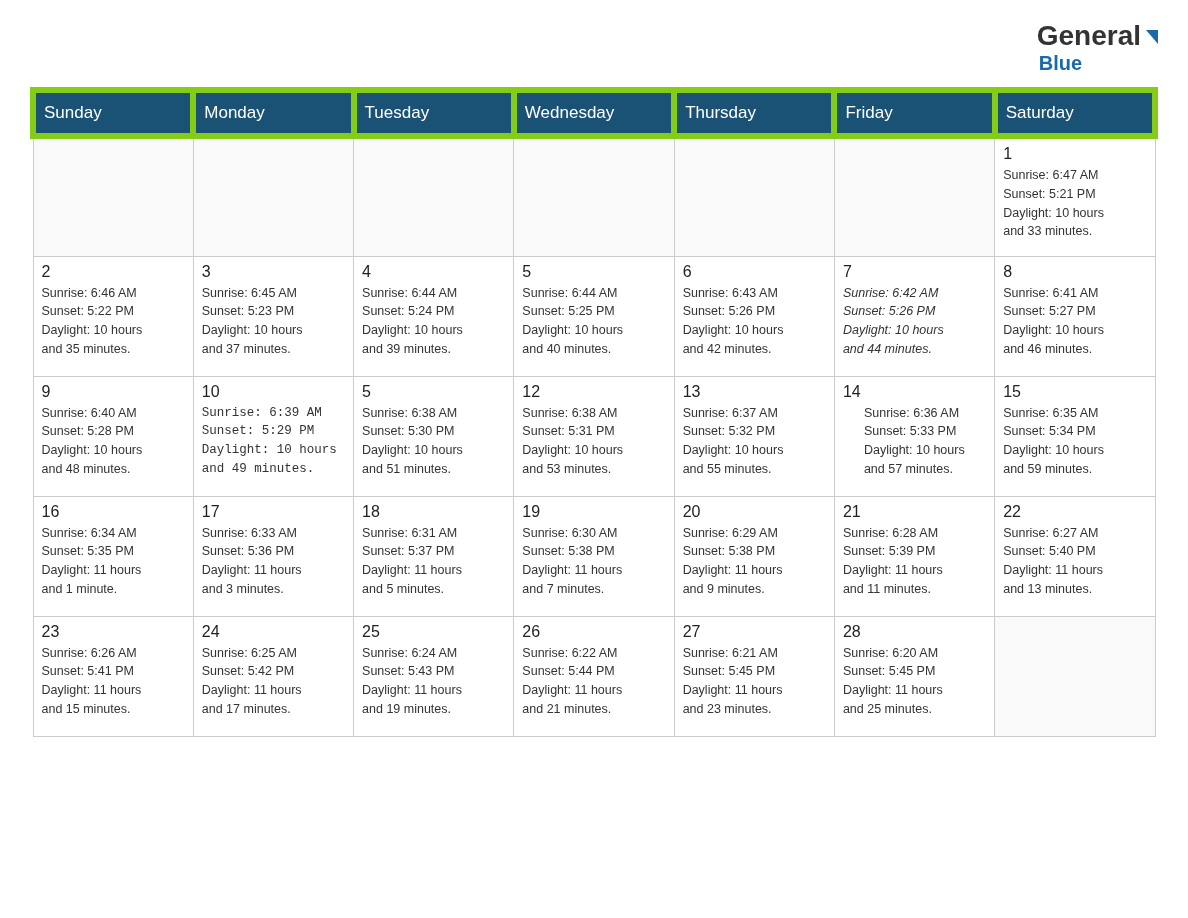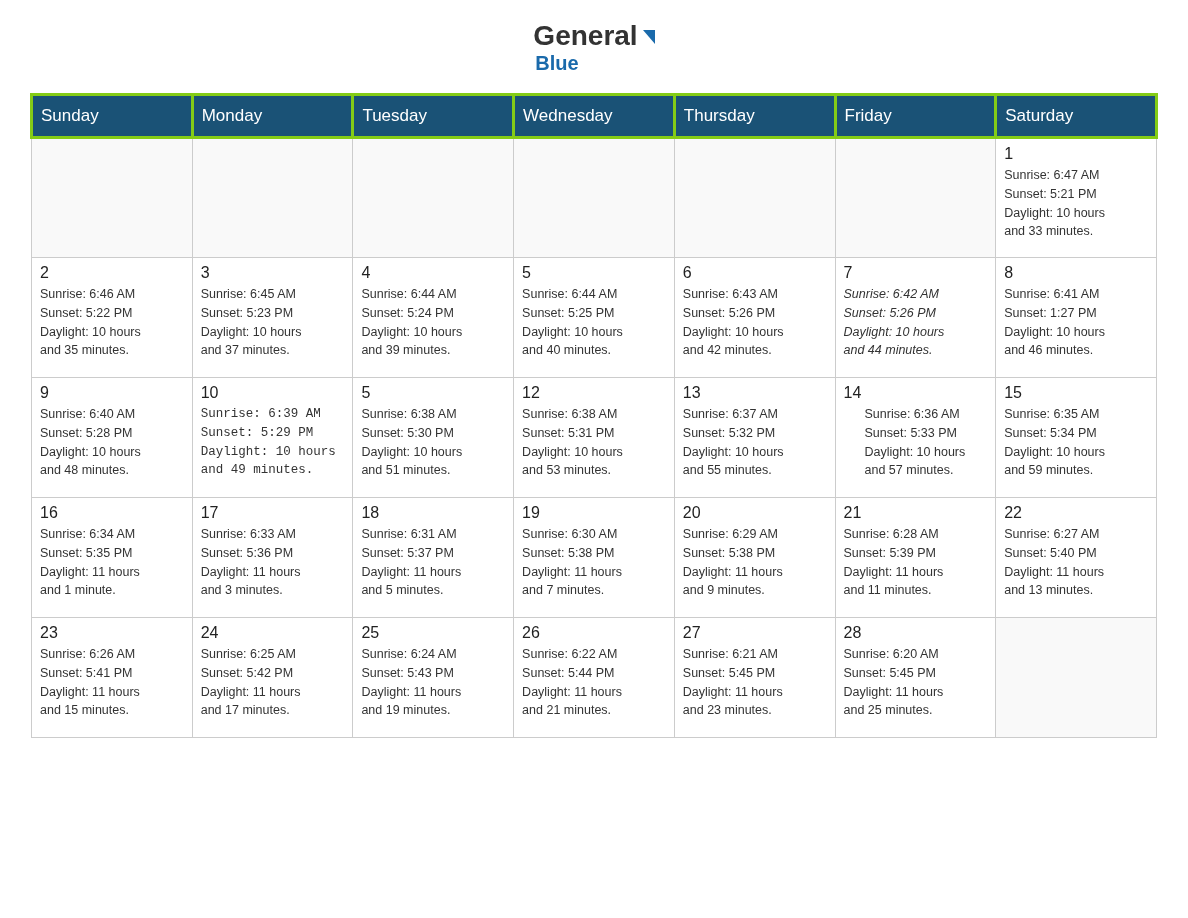--- a/index.html
+++ b/index.html
@@ -5,23 +5,23 @@
     * { box-sizing: border-box; margin: 0; padding: 0; }
     body {
       font-family: Arial, sans-serif;
       background: #fff;
       padding: 20px 30px;
       width: 1188px;
       min-height: 918px;
     }
     .header {
       display: flex;
-      justify-content: center;
+      justify-content: flex-end;
       align-items: flex-start;
-      margin-bottom: 18px;
+      margin-bottom: 12px;
     }
     .logo {
       display: flex;
       flex-direction: column;
       align-items: flex-start;
     }
     .logo-text {
       font-size: 28px;
       font-weight: bold;
       color: #333;
@@ -59,21 +59,21 @@
       border-collapse: collapse;
       margin-top: 10px;
     }
     .calendar th {
       background-color: #1a5276;
       color: #fff;
       padding: 10px 8px;
       font-size: 17px;
       font-weight: normal;
       text-align: left;
-      border: 3px solid #84cc16;
+      border: 6px solid #84cc16;
     }
     .calendar td {
       vertical-align: top;
       padding: 6px 8px;
       border: 1px solid #ccc;
       width: 14.28%;
       min-height: 100px;
       font-size: 13px;
       color: #333;
     }
@@ -186,21 +186,21 @@
         <td>
           <span class="day-number">7</span>
           <div class="day-info" style="white-space: pre-line; font-style: italic;">Sunrise: 6:42 AM
 Sunset: 5:26 PM
 Daylight: 10 hours
 and 44 minutes.</div>
         </td>
         <td>
           <span class="day-number">8</span>
           <div class="day-info" style="white-space: pre-line;">Sunrise: 6:41 AM
-Sunset: 1:27 PM
+Sunset: 5:27 PM
 Daylight: 10 hours
 and 46 minutes.</div>
         </td>
       </tr>
       <tr class="week-row">
         <td>
           <span class="day-number">9</span>
           <div class="day-info" style="white-space: pre-line;">Sunrise: 6:40 AM
 Sunset: 5:28 PM
 Daylight: 10 hours

